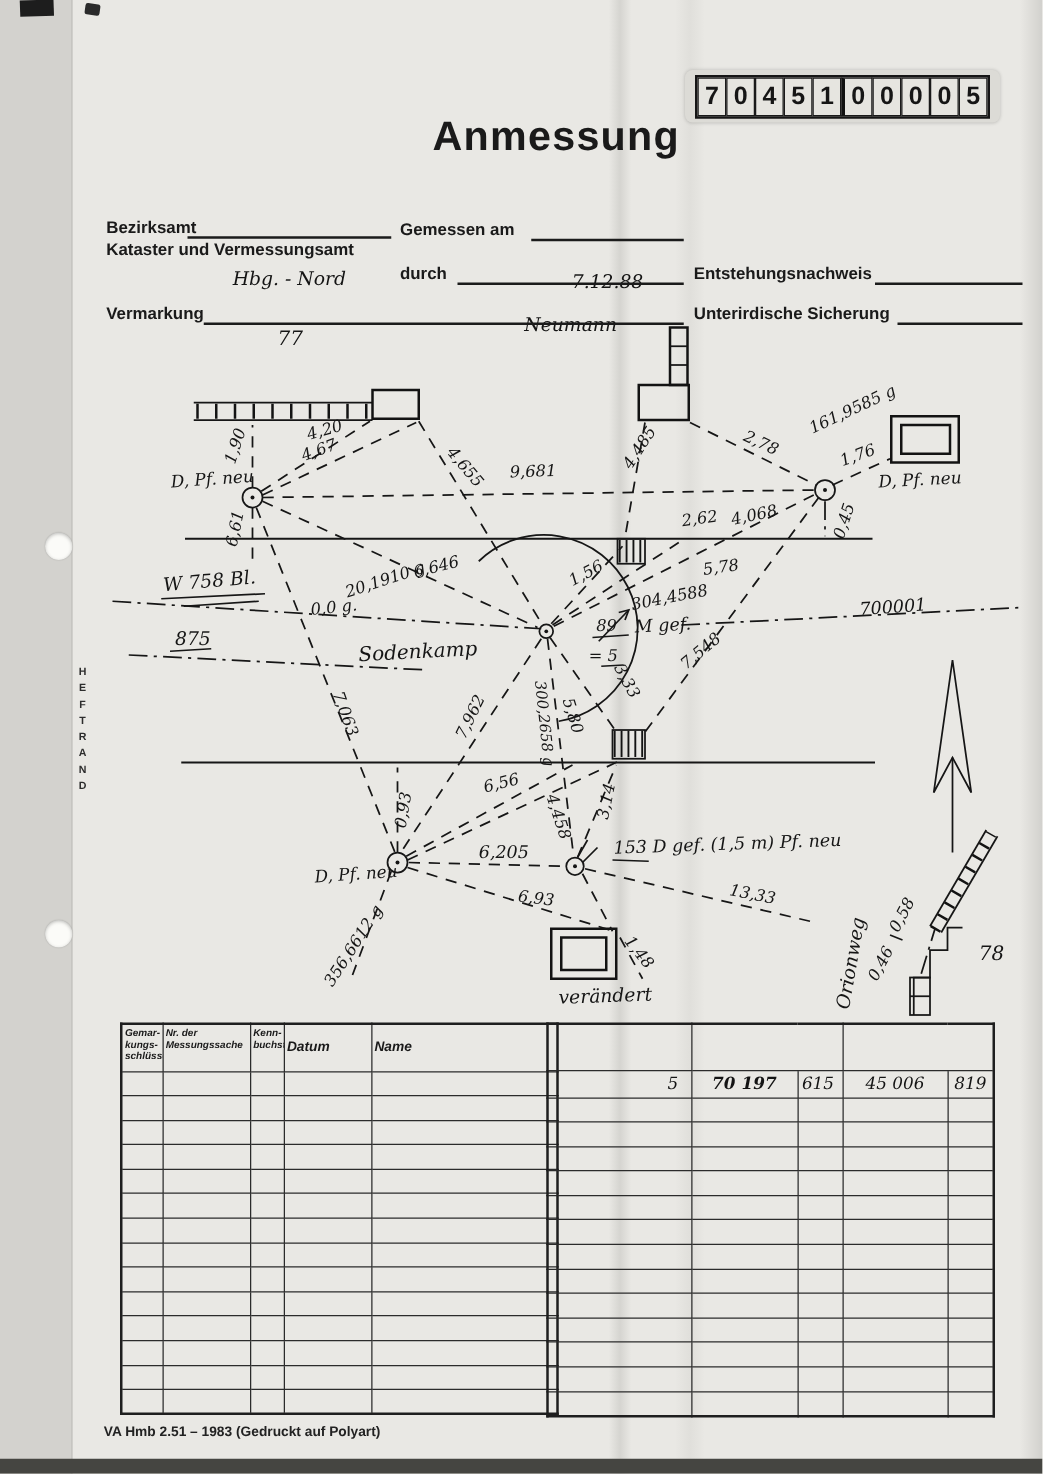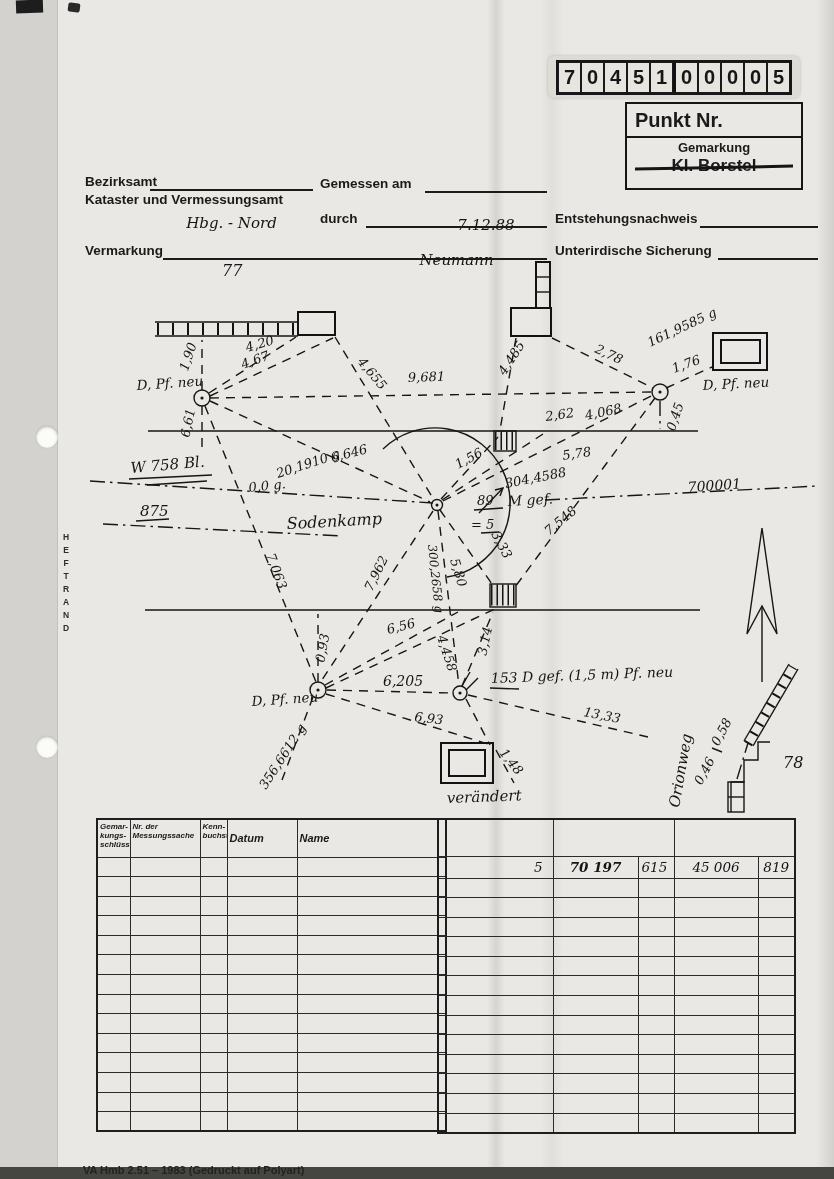--- a/index.html
+++ b/index.html
@@ -47,21 +47,21 @@
   .sol{stroke-width:1.6;}
   .bld{stroke:#131313;stroke-width:2;fill:none;}
   
   table{border-collapse:collapse;table-layout:fixed;background:transparent;}
   td,th{border:1px solid #2b2b2b;padding:0;overflow:hidden;}
   .tbl{border:2px solid #1e1e1e;}
   th{font-size:8px;font-weight:bold;text-align:left;vertical-align:top;padding:2px 2px;white-space:pre-line;line-height:1.15;}
   th.mid{vertical-align:middle;font-size:11px;}
   tbody.fill tr{height:19.6px;}
   .hwv{font-family:"DejaVu Serif",serif;font-style:italic;font-size:13.5px;color:#141414;}
-  .footer{left:83px;top:1164px;font-size:11px;font-weight:bold;color:#222;}
+  .footer{left:83px;top:1140px;font-size:11px;font-weight:bold;color:#222;}
 </style>
 </head>
 <body>
 
 <div id="page">
 
   <div class="abs scan-left"></div>
   <div class="abs crease1"></div>
   <div class="abs crease2"></div>
   <div class="abs scan-right"></div>
@@ -80,29 +80,22 @@
       <div class="stamp-cell">5</div>
       <div class="stamp-cell">1</div>
       <div class="stamp-cell group">0</div>
       <div class="stamp-cell">0</div>
       <div class="stamp-cell">0</div>
       <div class="stamp-cell">0</div>
       <div class="stamp-cell">5</div>
     </div>
   </div>
 
-  <div class="abs punkt-box">
-    <div class="punkt-title">Punkt Nr.</div>
-    <div class="gem-label">Gemarkung</div>
-    <div class="gem-value">
-      <span>Kl. Borstel</span>
-      <span class="gem-strike"></span>
-    </div>
-  </div>
-
+
+  <div class="abs title">Anmessung</div>
 
   <div class="abs flabel" style="left:85px;top:174px;">Bezirksamt</div>
   <div class="abs fline" style="left:150px;top:168px;width:163px;">
     <span class="hw fval">Hbg. - Nord</span>
   </div>
   <div class="abs flabel" style="left:85px;top:192px;">Kataster und Vermessungsamt</div>
 
   <div class="abs flabel" style="left:320px;top:176px;">Gemessen am</div>
   <div class="abs fline" style="left:425px;top:170px;width:122px;">
     <span class="hw fval">7.12.88</span>

